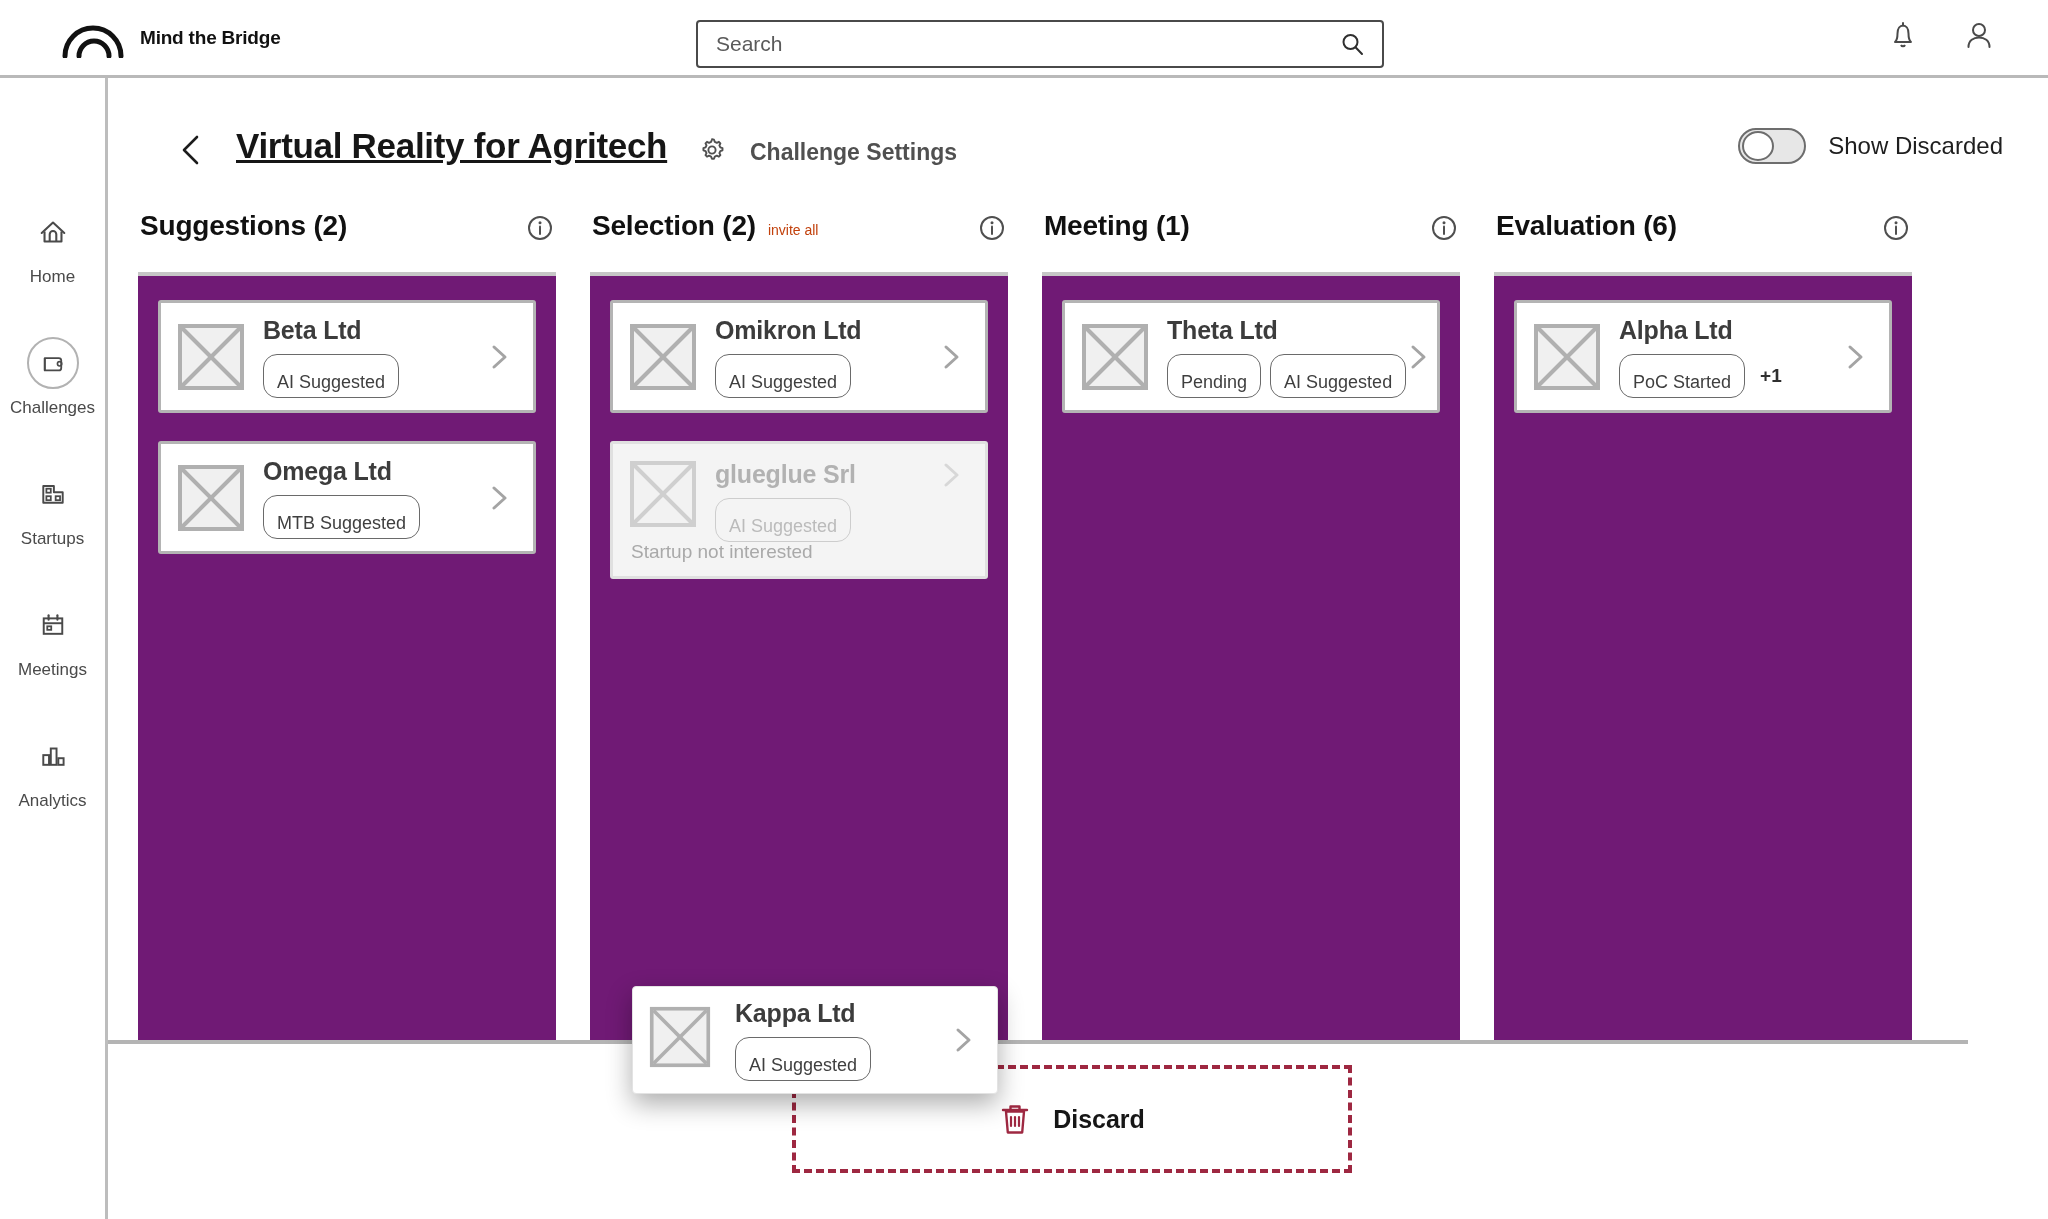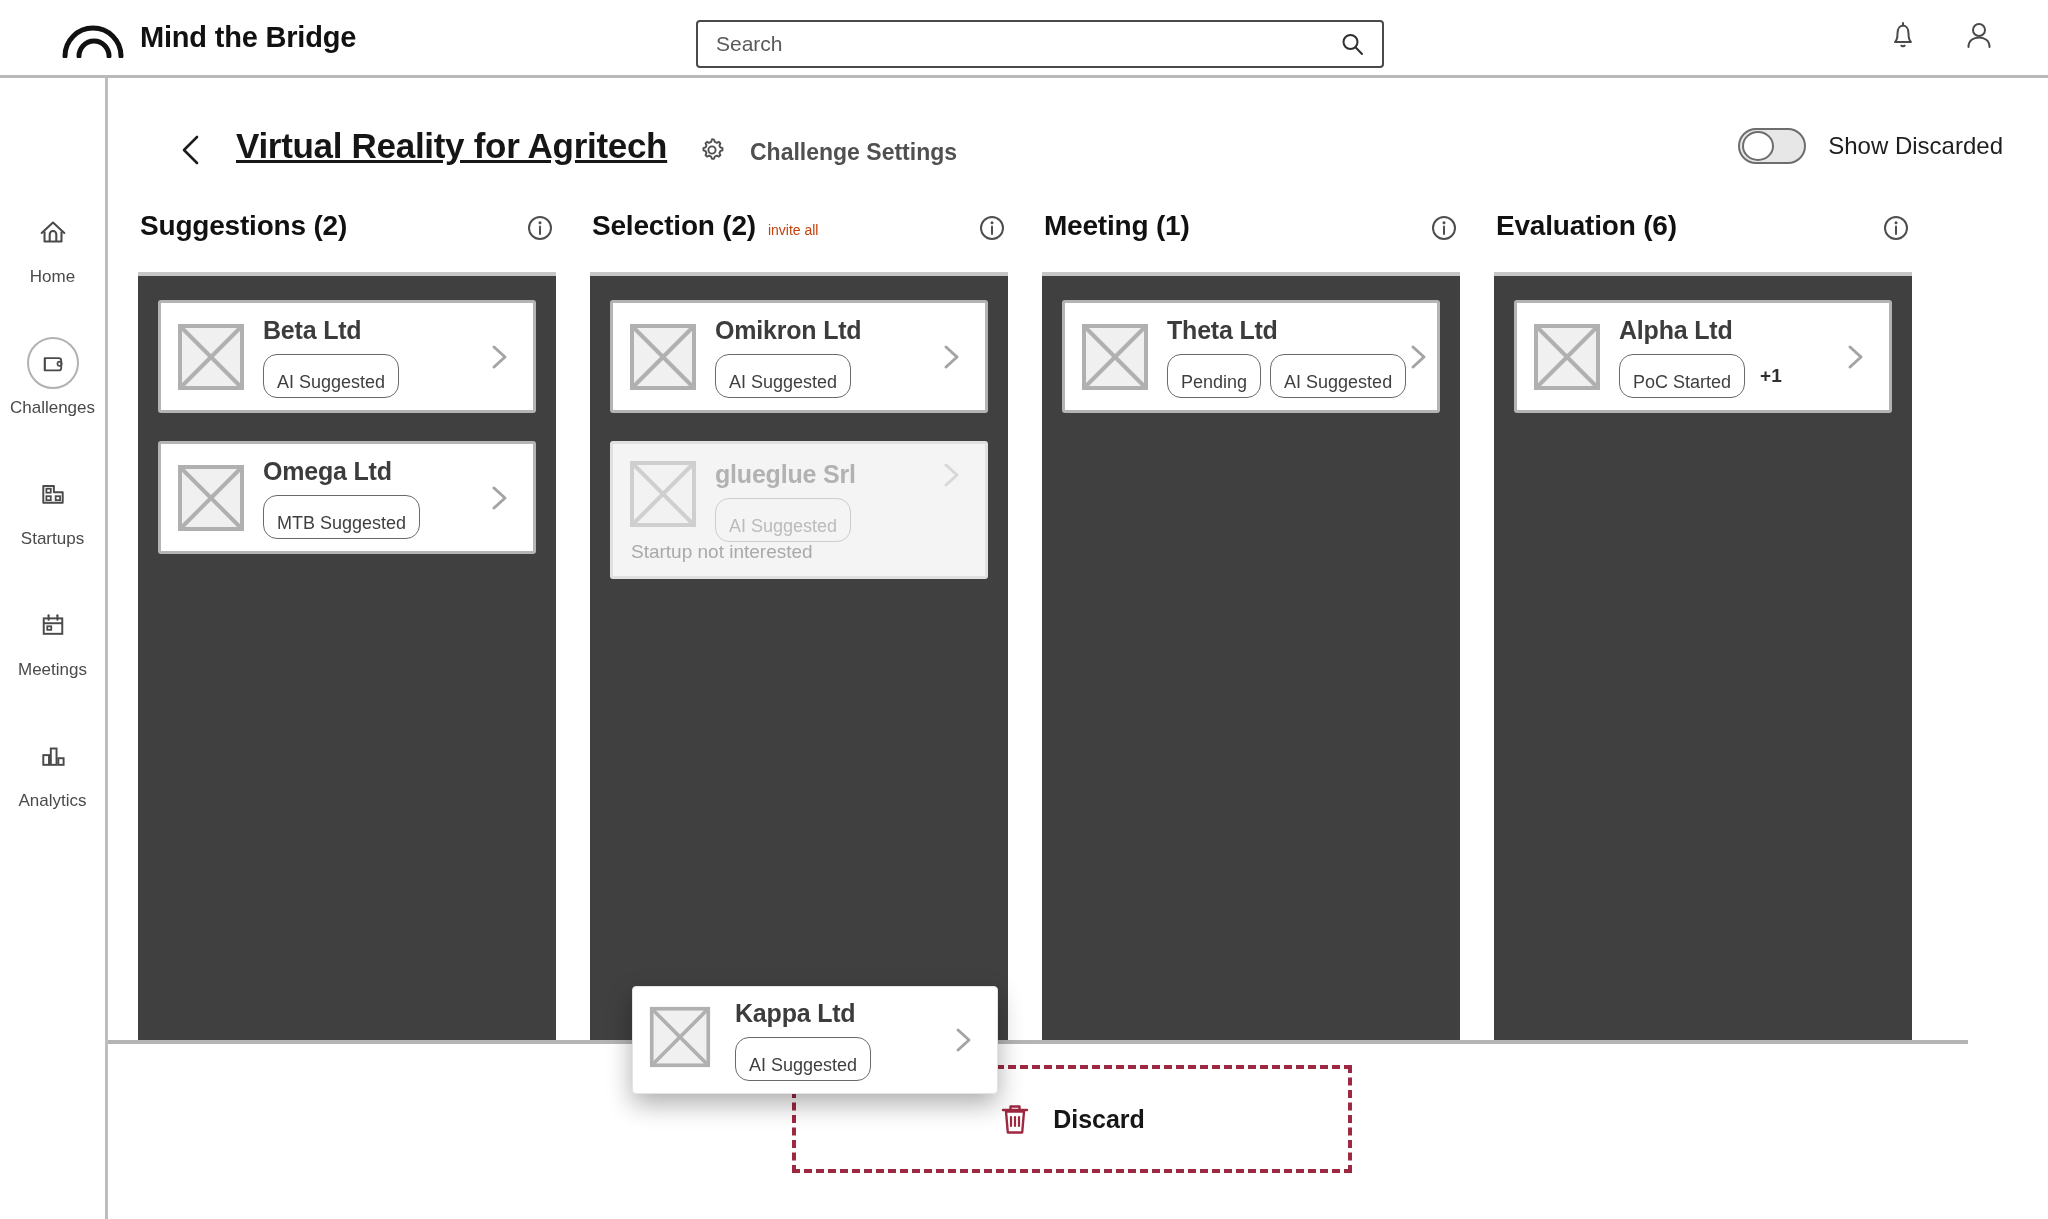--- a/index.html
+++ b/index.html
@@ -12,21 +12,21 @@
   #app { position: relative; width: 2048px; height: 1219px; background:#fff; }
 
   
   .topbar {
     position: absolute; left:0; top:0; width:2048px; height:78px;
     background:#fff; border-bottom:3px solid #b9b9b9;
     display:flex; align-items:center;
   }
   .brand { display:flex; align-items:center; gap:16px; margin-left:62px; }
   .brand-logo { width:62px; height:40px; }
-  .brand-name { font-size:29px; font-weight:700; color:#111; letter-spacing:-0.2px; }
+  .brand-name { font-size:19px; font-weight:700; color:#111; letter-spacing:-0.2px; }
 
   .searchwrap {
     position:absolute; left:696px; top:20px; width:688px; height:48px;
     border:2.5px solid #4a4a4a; border-radius:4px; background:#fff;
     display:flex; align-items:center; padding:0 18px;
   }
   .searchwrap input {
     flex:1; border:none; outline:none; background:transparent;
     font-family:"Liberation Sans", sans-serif; font-size:21px; color:#3a3a3a;
   }
@@ -67,21 +67,21 @@
 
   
   .board { position:absolute; left:108px; top:210px; width:1940px; height:835px; }
   .col { position:absolute; top:0; width:418px; }
   .col-head { height:62px; display:flex; align-items:flex-start; justify-content:space-between; padding:0 2px 12px 2px; }
   .col-title-wrap { display:flex; align-items:baseline; gap:12px; }
   .col-title { font-size:28px; font-weight:700; color:#111; letter-spacing:-0.2px; }
   .col-sub { font-size:14px; color:#c2410c; cursor:pointer; }
   .info-ic { width:28px; height:28px; margin-top:4px; cursor:pointer; }
   .col-body {
-    background:#404040; border-top:4px solid #c6c6c6;
+    background:#701a75; border-top:4px solid #c6c6c6;
     height:772px; padding:24px 20px 0 20px;
   }
 
   
   .card {
     background:#fff; border:3px solid #b4b4b4; border-radius:3px;
     height:113px; display:flex; align-items:center; padding:0 16px;
     margin-bottom:28px; cursor:grab; position:relative;
   }
   .card.disabled {

